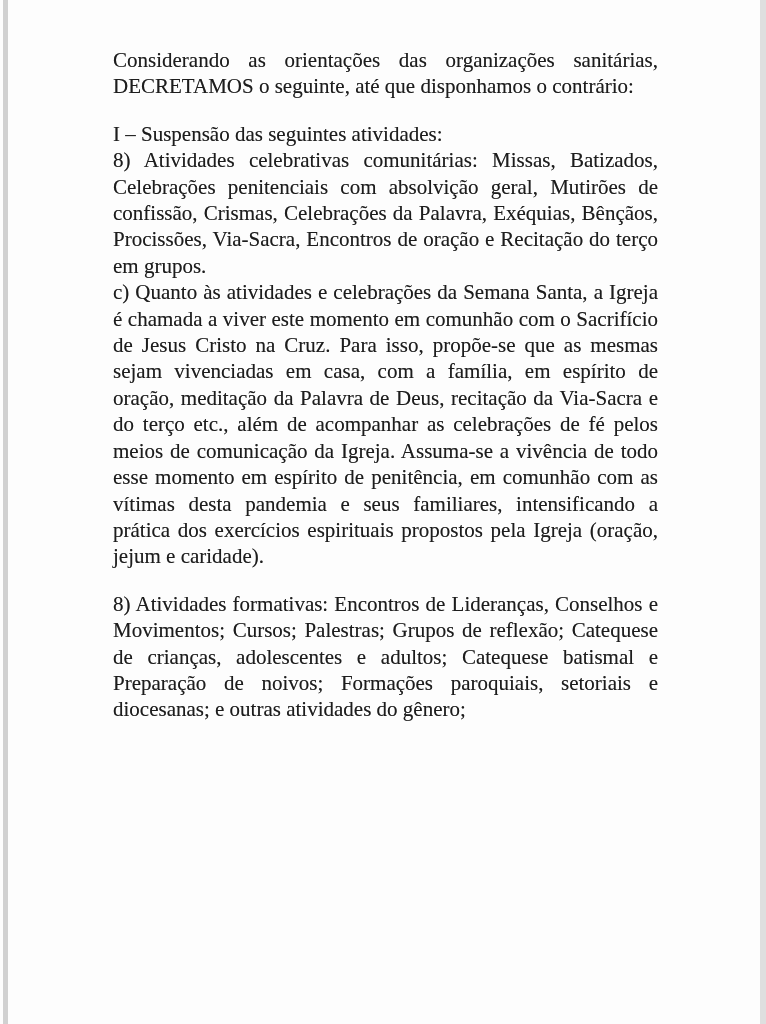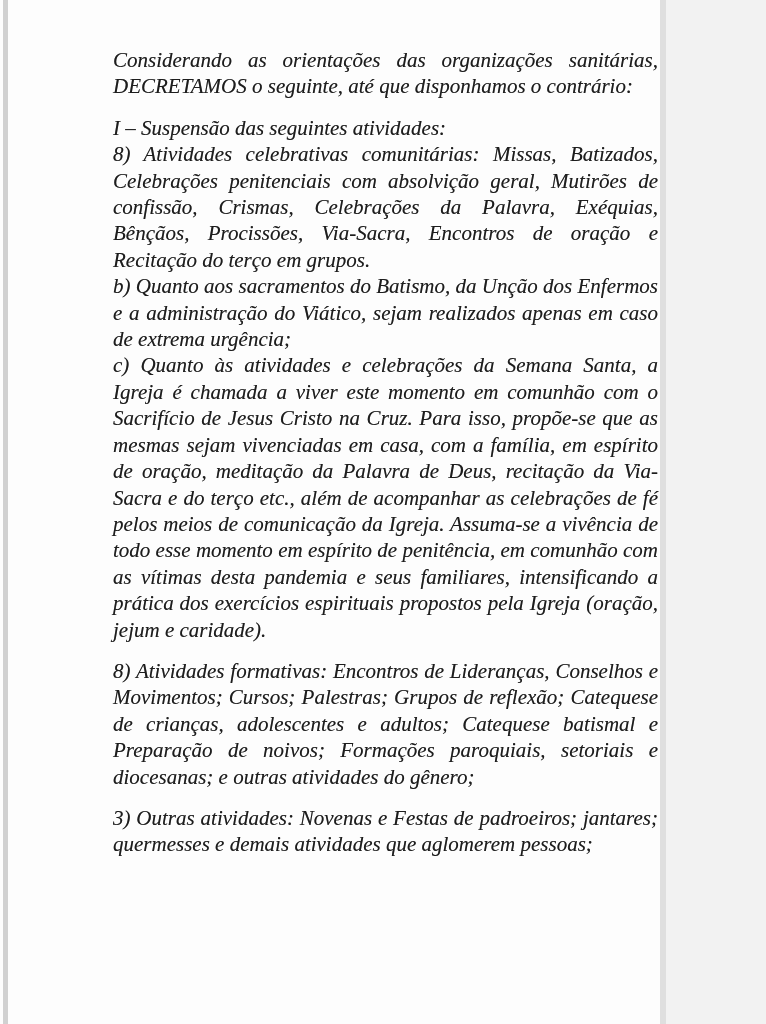--- a/index.html
+++ b/index.html
@@ -11,62 +11,59 @@
   }
   html,body{margin:0;padding:0;}
   body{
     width:766px;height:1024px;
     background:var(--bg);
     font-family:"Liberation Serif","DejaVu Serif",serif;
     overflow:hidden;
   }
   .photo{
     position:relative;
-    width:666px;height:1024px;
+    width:766px;height:1024px;
     background:var(--page);
     overflow:hidden;
-    font-style:italic;
   }
   .edge-left{
     position:absolute;left:3px;top:0;bottom:0;width:5px;
     background:var(--edge_left);
     opacity:.85;
   }
   .edge-right{
     position:absolute;right:0;top:0;bottom:0;width:6px;
     background:var(--edge_right);
   }
   .content{
     position:absolute;
     left:113px;top:47px;width:545px;
     color:var(--ink);
     font-size:21px;
     line-height:26.4px;
     text-align:justify;
     text-shadow:0 0 .5px rgba(20,20,20,.45);
   }
   .content p{margin:0;}
-  .content p.sp{margin-top:15px;}
+  .content p.sp{margin-top:21px;}
 </style>
 </head>
 <body>
 
 <div class="photo">
   <div class="edge-left"></div>
   <div class="edge-right"></div>
 
   <div class="content">
     <p>Considerando as orientações das organizações sanitárias, DECRETAMOS o seguinte, até que disponhamos o contrário:</p>
 
     <p class="sp">I – Suspensão das seguintes atividades:</p>
 
     <p>8) Atividades celebrativas comunitárias: Missas, Batizados, Celebrações penitenciais com absolvição geral, Mutirões de confissão, Crismas, Celebrações da Palavra, Exéquias, Bênçãos, Procissões, Via-Sacra, Encontros de oração e Recitação do terço em grupos.</p>
 
 
-    <p>b) Quanto aos sacramentos do Batismo, da Unção dos Enfermos e a administração do Viático, sejam realizados apenas em caso de extrema urgência;</p>
 
     <p>c) Quanto às atividades e celebrações da Semana Santa, a Igreja é chamada a viver este momento em comunhão com o Sacrifício de Jesus Cristo na Cruz. Para isso, propõe-se que as mesmas sejam vivenciadas em casa, com a família, em espírito de oração, meditação da Palavra de Deus, recitação da Via-Sacra e do terço etc., além de acompanhar as celebrações de fé pelos meios de comunicação da Igreja. Assuma-se a vivência de todo esse momento em espírito de penitência, em comunhão com as vítimas desta pandemia e seus familiares, intensificando a prática dos exercícios espirituais propostos pela Igreja (oração, jejum e caridade).</p>
 
     <p class="sp">8) Atividades formativas: Encontros de Lideranças, Conselhos e Movimentos; Cursos; Palestras; Grupos de reflexão; Catequese de crianças, adolescentes e adultos; Catequese batismal e Preparação de noivos; Formações paroquiais, setoriais e diocesanas; e outras atividades do gênero;</p>
 
-    <p class="sp">3) Outras atividades: Novenas e Festas de padroeiros; jantares; quermesses e demais atividades que aglomerem pessoas;</p>
   </div>
 </div>
 
 </body></html>

